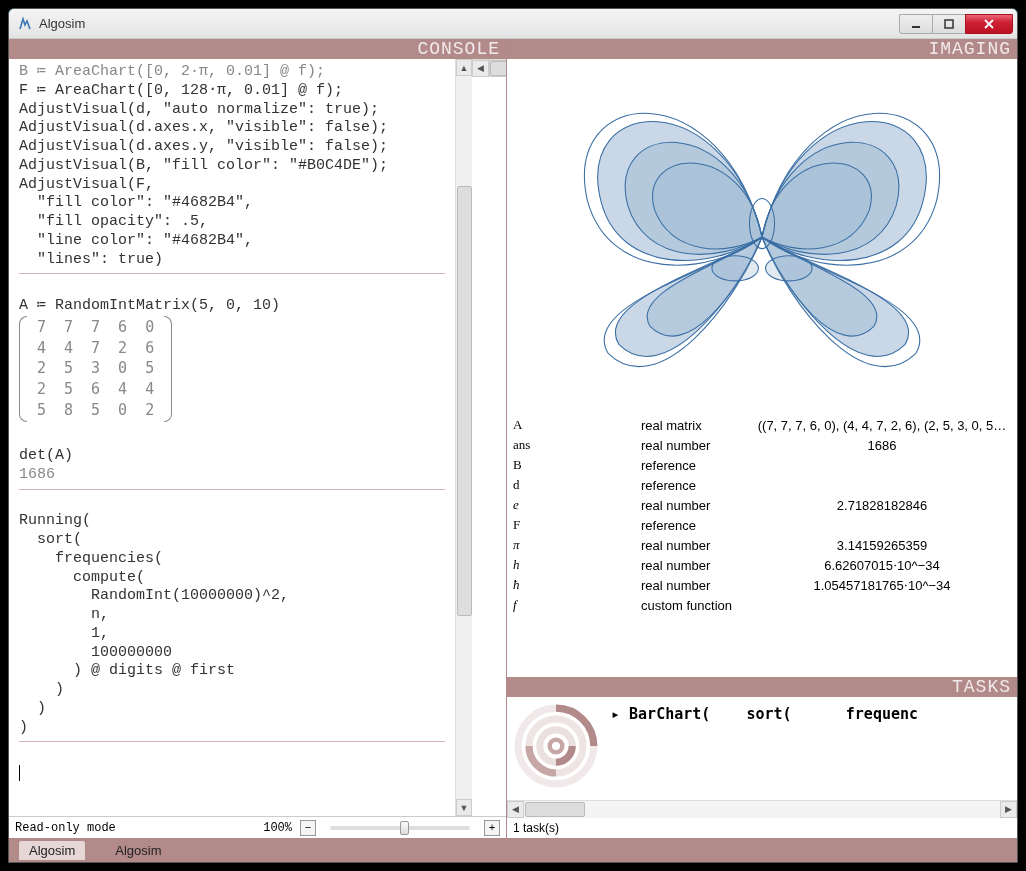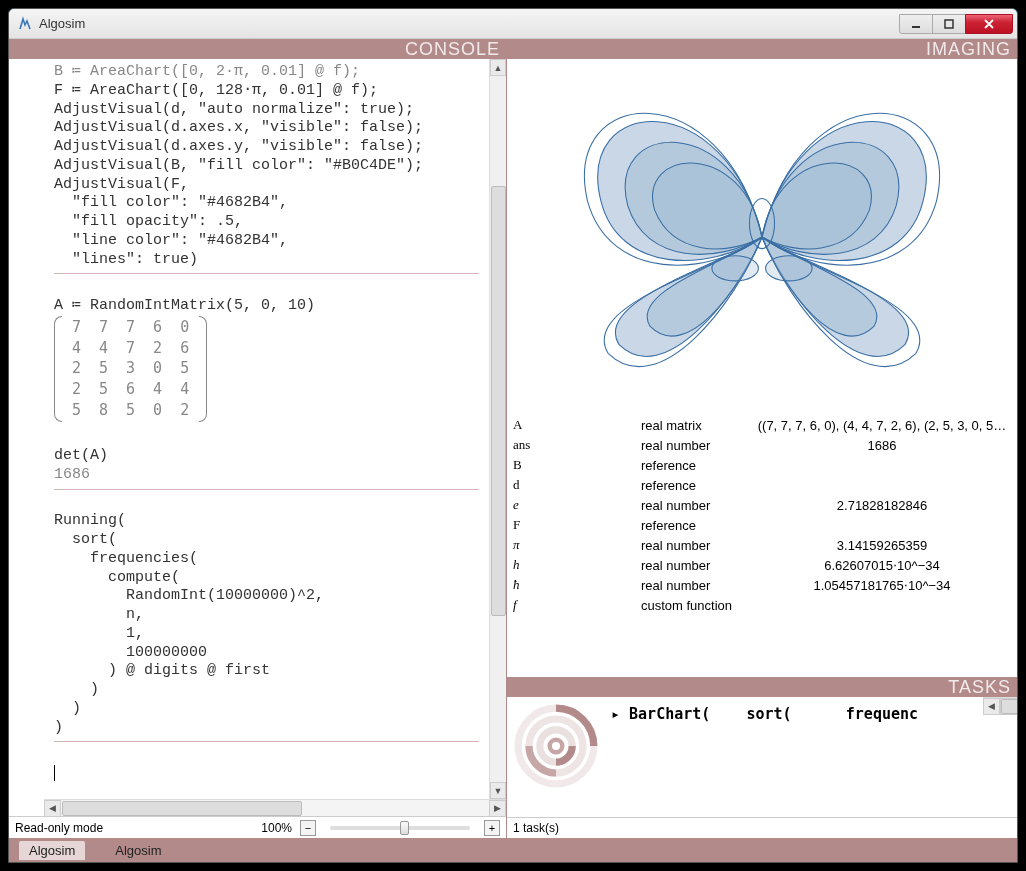--- a/index.html
+++ b/index.html
@@ -60,30 +60,30 @@
   flex:1; display:flex; flex-direction:column;
 }
 .panel-header {
   background: #b38a8a;
   height: 20px;
   text-align: right;
   padding: 0 6px;
   display:flex; align-items:center; justify-content:flex-end;
 }
 .panel-header span {
-  font-family: Liberation Sans, sans-serif;
+  font-family: Liberation Mono, monospace;
   font-size: 18px;
   color: #f1e9e9;
   letter-spacing: 1px;
   line-height:1;
 }
 .console-body {
   flex:1; overflow:hidden;
   position:relative;
-  display:flex; flex-direction:column;margin-left:35px;
+  display:flex; flex-direction:row;
 }
 .code-area {
   flex:1;
   font-family: Consolas, "Courier New", monospace;
   font-size: 15px;
   color:#333;
   padding: 4px 10px;
   overflow:hidden;
   white-space: pre;
   line-height: 1.25;
@@ -110,20 +110,21 @@
 .vscroll { width:17px; background:#f0f0f0; border-left:1px solid #ddd; display:flex; flex-direction:column;}
 .vscroll .arrow { height:17px; background:#eaeaea; border:1px solid #ccc; display:flex;align-items:center;justify-content:center;font-size:9px;color:#555;}
 .vscroll .track { flex:1; position:relative;}
 .vscroll .thumb { position:absolute; width:15px; left:1px; background:#ddd; border:1px solid #bbb; border-radius:2px;}
 
 .console-status {
   height:22px; border-top:1px solid #ccc;
   display:flex; align-items:center;
   font-size:12px; padding:0 6px;
   gap:8px;
+  font-family:Liberation Mono, monospace;
 }
 .zoom-slider {
   flex:0 0 140px; height:4px; background:#ddd; border-radius:2px;
   position:relative; margin:0 6px;
 }
 .zoom-slider .knob {
   position:absolute; top:-5px; width:9px; height:14px;
   background:linear-gradient(#fafafa,#ddd); border:1px solid #999; border-radius:2px;
 }
 .sqbtn { width:16px;height:16px;border:1px solid #999;background:#f4f4f4;display:flex;align-items:center;justify-content:center;font-size:11px;}
@@ -141,21 +142,21 @@
 }
 .id-table { width:100%; border-collapse:collapse;}
 .id-table td { padding:2px 4px; white-space:nowrap; overflow:hidden; text-overflow:ellipsis; }
 .id-table td:first-child { width:130px; font-family:"Segoe UI",Tahoma; font-style:normal; padding-left:6px;}
 .id-table td:nth-child(2){ width:110px; }
 .id-table td:nth-child(3){ max-width:220px;text-align:center; }
 .id-status { border-top:1px solid #ccc; padding:3px 6px; font-size:12px;}
 
 .tasks-body {
   flex:0 0 120px;
-  display:flex; flex-direction:row;
+  display:flex; flex-direction:column;
 }
 .task-row {
   flex:1; display:flex; align-items:flex-start;
   padding:4px; gap:10px;
   overflow:hidden;
 }
 .task-label {
   font-family: Consolas, monospace;
   font-size:15px; font-weight:bold;
   white-space: pre;

